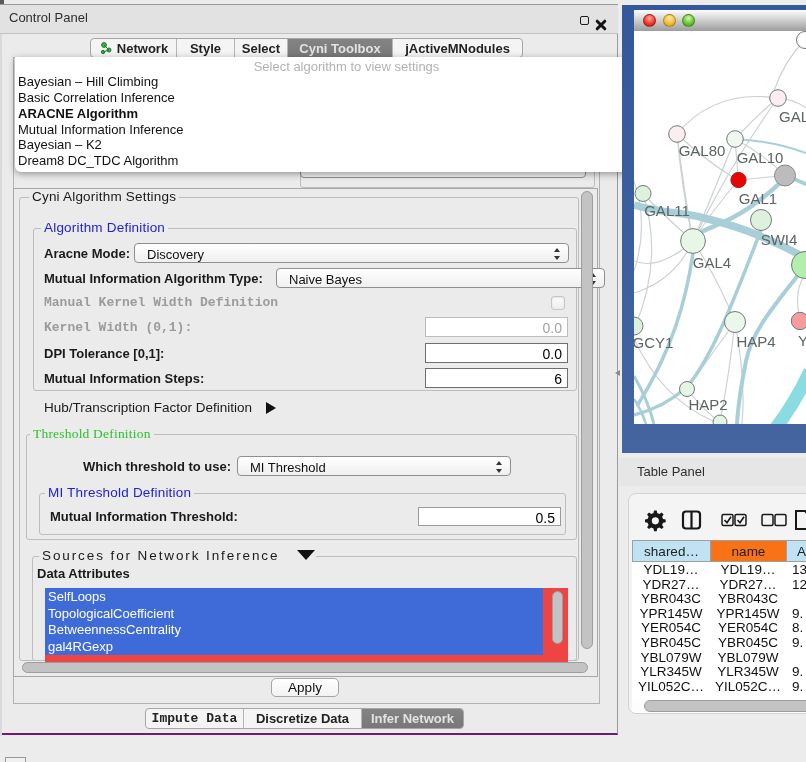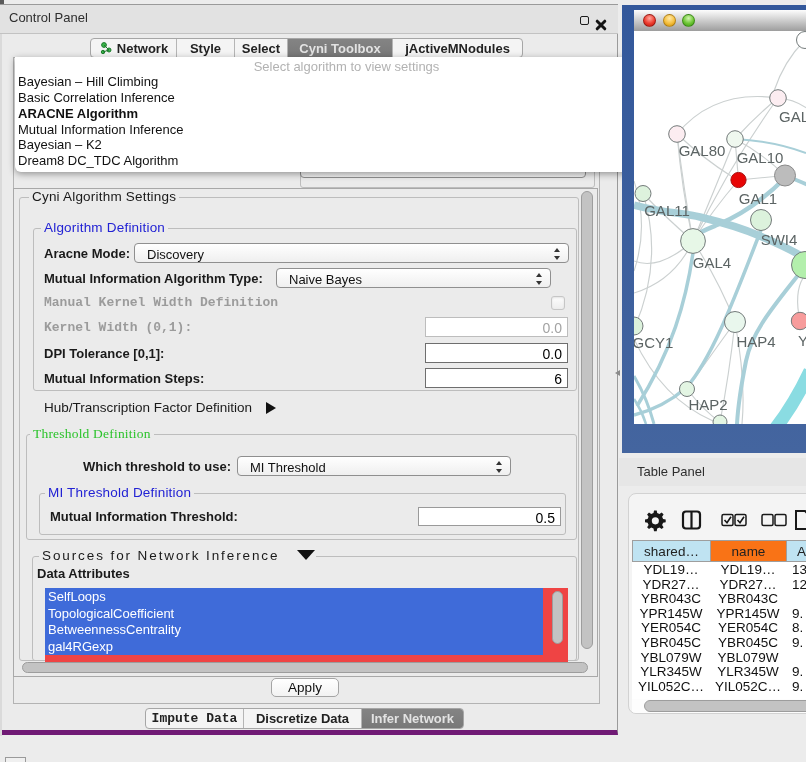--- a/index.html
+++ b/index.html
@@ -1,19 +1,19 @@
 <!DOCTYPE html>
 <html><head>
 <meta charset="utf-8">
 <style>
   html,body{margin:0;padding:0;}
   body{width:806px;height:762px;background:#ececec;font-family:"Liberation Sans",sans-serif;position:relative;overflow:hidden;}
   .abs{position:absolute;}
   
-  #cpwin{left:0;top:4px;width:618px;height:731px;background:#ebebeb;border-top:1px solid #9a9a9a;border-right:1px solid #9a9a9a;border-bottom:5px solid #701a75;box-sizing:border-box;}
+  #cpwin{left:0;top:4px;width:618px;height:731px;background:#ebebeb;border-top:1px solid #9a9a9a;border-right:1px solid #9a9a9a;border-bottom:2px solid #701a75;box-sizing:border-box;}
   #cptitle{left:0;top:0;width:618px;height:28px;background:#e2e2e2;border-bottom:1px solid #c2c2c2;}
   #cptitle .t{position:absolute;left:9px;top:5px;font-size:13px;color:#2e2e2e;}
   #btnfloat{left:580px;top:11px;width:7px;height:7px;border:1.8px solid #1c1c1c;border-radius:2px;}
   
   .seg{display:flex;border:1px solid #a6a6a6;border-radius:4px;overflow:hidden;background:#f4f4f4;box-sizing:border-box;}
   .seg .s{box-sizing:border-box;font-size:13px;font-weight:bold;color:#222;display:flex;align-items:center;justify-content:center;border-right:1px solid #b5b5b5;white-space:nowrap;}
   .seg .s:last-child{border-right:none;}
   .seg .sel{background:linear-gradient(#848484,#787878);color:#e3e3e3;font-weight:bold;}
   
   .grp{border:1px solid #bdbdbd;border-radius:3px;}
@@ -74,21 +74,21 @@
 
   <div class="abs grp" style="left:33px;top:223px;width:542px;height:161px;">
     <span class="glabel blue" style="left:7px;">Algorithm Definition</span>
   </div>
   <div class="abs bl" style="left:44px;top:241px;">Aracne Mode:</div>
   <div class="abs combo" style="left:134px;top:238px;width:435px;height:20px;">
       <span class="cv">Discovery</span>
       <span class="ud"></span>
     </div>
   <div class="abs bl" style="left:44px;top:266px;">Mutual Information Algorithm Type:</div>
-  <div class="abs combo" style="left:276px;top:263px;width:275px;height:20px;">
+  <div class="abs combo" style="left:276px;top:263px;width:329px;height:20px;">
       <span class="cv">Naive Bayes</span>
       <span class="ud"></span>
     </div>
   <div class="abs bl dis" style="left:44px;top:290px;">Manual Kernel Width Definition</div>
   <div class="abs" style="left:551px;top:291px;width:12px;height:12px;border:1px solid #c6c6c6;border-radius:3px;background:linear-gradient(#fdfdfd,#ededed);box-shadow:inset 0 1px 2px rgba(0,0,0,0.10);"></div>
   <div class="abs bl dis" style="left:44px;top:315px;">Kernel Width (0,1):</div>
   <div class="abs field" style="left:425px;top:312px;width:143px;height:20px;border:1px solid #bdbdbd;color:#a3a3a3;padding-top:2px;">0.0</div>
   <div class="abs bl" style="left:44px;top:341px;">DPI Tolerance [0,1]:</div>
   <div class="abs field" style="left:425px;top:338px;width:143px;height:20px;border:1.5px solid #6e6e6e;color:#000;padding-top:2px;">0.0</div>
   <div class="abs bl" style="left:44px;top:366px;">Mutual Information Steps:</div>

